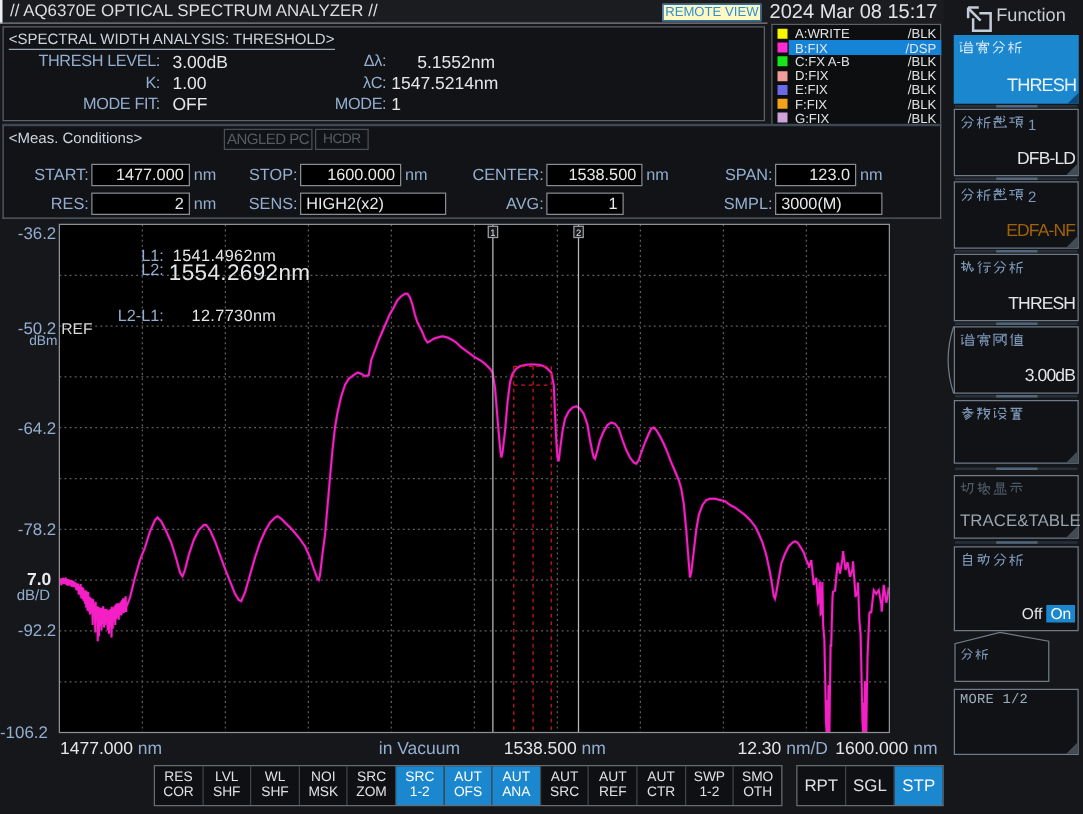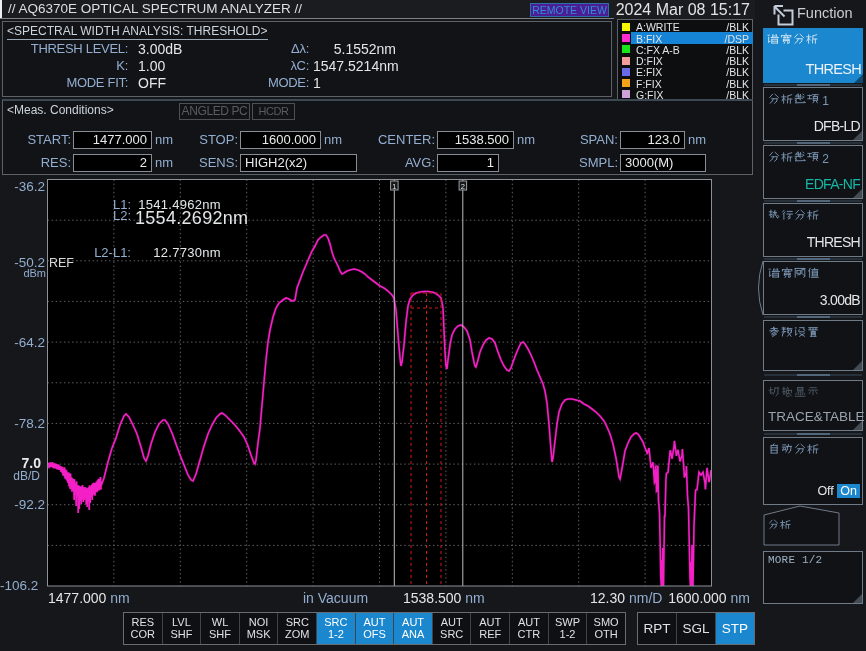--- a/index.html
+++ b/index.html
@@ -15,21 +15,21 @@
 border-left:9px solid transparent;border-bottom:9px solid #434c55}
 .tbtn{flex:1;display:flex;flex-direction:column;align-items:center;justify-content:center;
 color:#dfe1e3;font-size:11px;line-height:11.5px;border-left:1px solid #40454a;text-align:center}
 .tbtn:first-child{border-left:none}
 .tbtn.on{background:#1b87cf;color:#fff}
 </style></head><body>
 
 <div class="abs" style="left:0;top:0;width:755px;height:19px;background:#1b1c1f;border-left:2px solid #eceff1"></div>
 <div class="abs" style="left:8px;top:1px;font-size:13.5px;color:#dcdee0;letter-spacing:0px">// AQ6370E OPTICAL SPECTRUM ANALYZER //</div>
 <div class="abs" style="left:0;top:18px;width:614px;height:1px;background:#7e8288"></div>
-<div class="abs" style="left:530px;top:3px;width:79px;height:14px;border:1px solid #2d6ea8;background:#4c1d95;color:#2f8fd4;font-size:10.5px;line-height:12px;text-align:center;white-space:nowrap">REMOTE VIEW</div>
+<div class="abs" style="left:530px;top:3px;width:79px;height:14px;border:1px solid #2d6ea8;background:#fef9c3;color:#2f8fd4;font-size:10.5px;line-height:12px;text-align:center;white-space:nowrap">REMOTE VIEW</div>
 <div class="abs" style="left:612px;top:1px;width:138px;text-align:right;font-size:16px;color:#e2e4e6">2024 Mar 08 15:17</div>
 <div class="abs" style="left:2px;top:21px;width:610px;height:76px;border:1px solid #5c6268;background:#121316"></div>
 <div class="abs" style="left:7px;top:24px;font-size:12px;color:#ccd4dc;border-bottom:1px solid #9aa8b6;padding-bottom:1px">&lt;SPECTRAL WIDTH ANALYSIS: THRESHOLD&gt;</div>
 <div class="abs lbl" style="left:0;top:41px;width:128px;text-align:right;font-size:13px;letter-spacing:-0.3px">THRESH LEVEL:</div>
 <div class="abs val" style="left:138px;top:41px;font-size:14px">3.00dB</div>
 <div class="abs lbl" style="left:240px;top:41px;width:69px;text-align:right;font-size:13px;letter-spacing:-0.3px">Δλ:</div>
 <div class="abs val" style="left:313px;top:41px;width:83px;text-align:right;font-size:14px">5.1552nm</div>
 <div class="abs lbl" style="left:0;top:58px;width:128px;text-align:right;font-size:13px;letter-spacing:-0.3px">K:</div>
 <div class="abs val" style="left:138px;top:58px;font-size:14px">1.00</div>
 <div class="abs lbl" style="left:240px;top:58px;width:69px;text-align:right;font-size:13px;letter-spacing:-0.3px">λC:</div>
@@ -377,21 +377,21 @@
           <line x1="68" y1="14" x2="62" y2="30"></line>
           <line x1="52" y1="30" x2="88" y2="30"></line>
           <line x1="52" y1="30" x2="52" y2="60"></line>
           <line x1="88" y1="30" x2="88" y2="60"></line>
           <line x1="52" y1="45" x2="88" y2="45"></line>
           <line x1="52" y1="60" x2="88" y2="60"></line>
           <line x1="62" y1="62" x2="50" y2="82"></line>
           <line x1="74" y1="62" x2="86" y2="82"></line>
         </svg>
       </span><span style="color:#7e99b8;font-size:12px;vertical-align:middle">&nbsp;2</span></div>
-    <div class="bot" style="font-size:14px;color:#14b8a6;margin-top:22px;">EDFA-NF</div>
+    <div class="bot" style="font-size:14px;color:#a16207;margin-top:22px;">EDFA-NF</div>
     <div class="fold"></div>
   </div>
 <div class="abs" style="left:764px;top:200px;width:98px;height:2px;background:#27313b"></div>
 <div class="abs" style="left:797px;top:200px;width:33px;height:2px;background:#51667a"></div>
 <div class="btn" style="top:203px;height:54px">
     <div class="top"><span style="letter-spacing:0;display:inline-flex;gap:1px;align-items:center">
         <svg width="12" height="12" viewBox="0 0 100 100" style="vertical-align:middle;margin-top:0px" stroke="#7e99b8" stroke-width="7.5" stroke-linecap="round" fill="none">
           <line x1="10" y1="24" x2="36" y2="24"></line>
           <line x1="24" y1="8" x2="24" y2="68"></line>
           <line x1="24" y1="68" x2="36" y2="58"></line>

